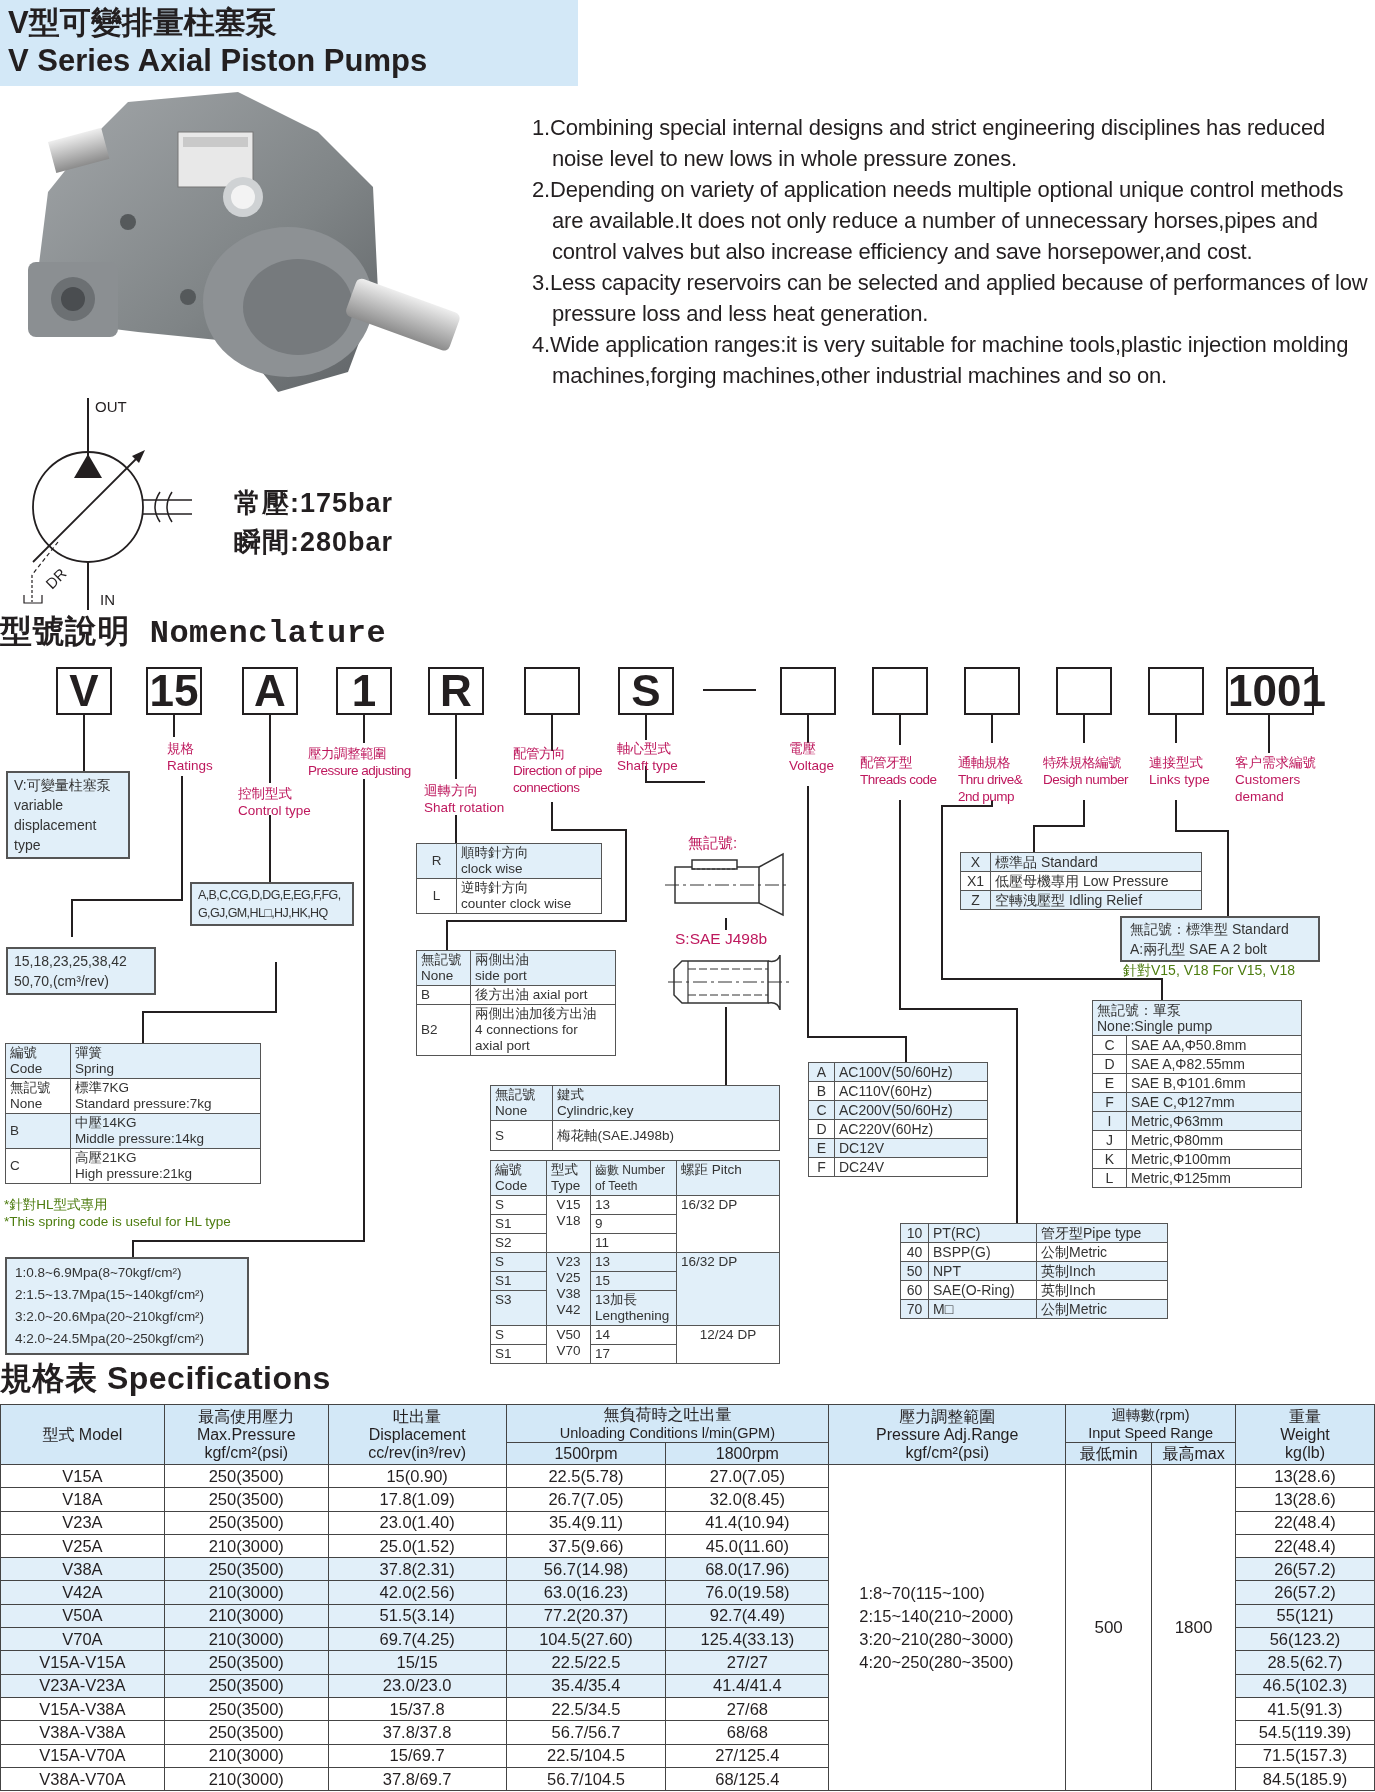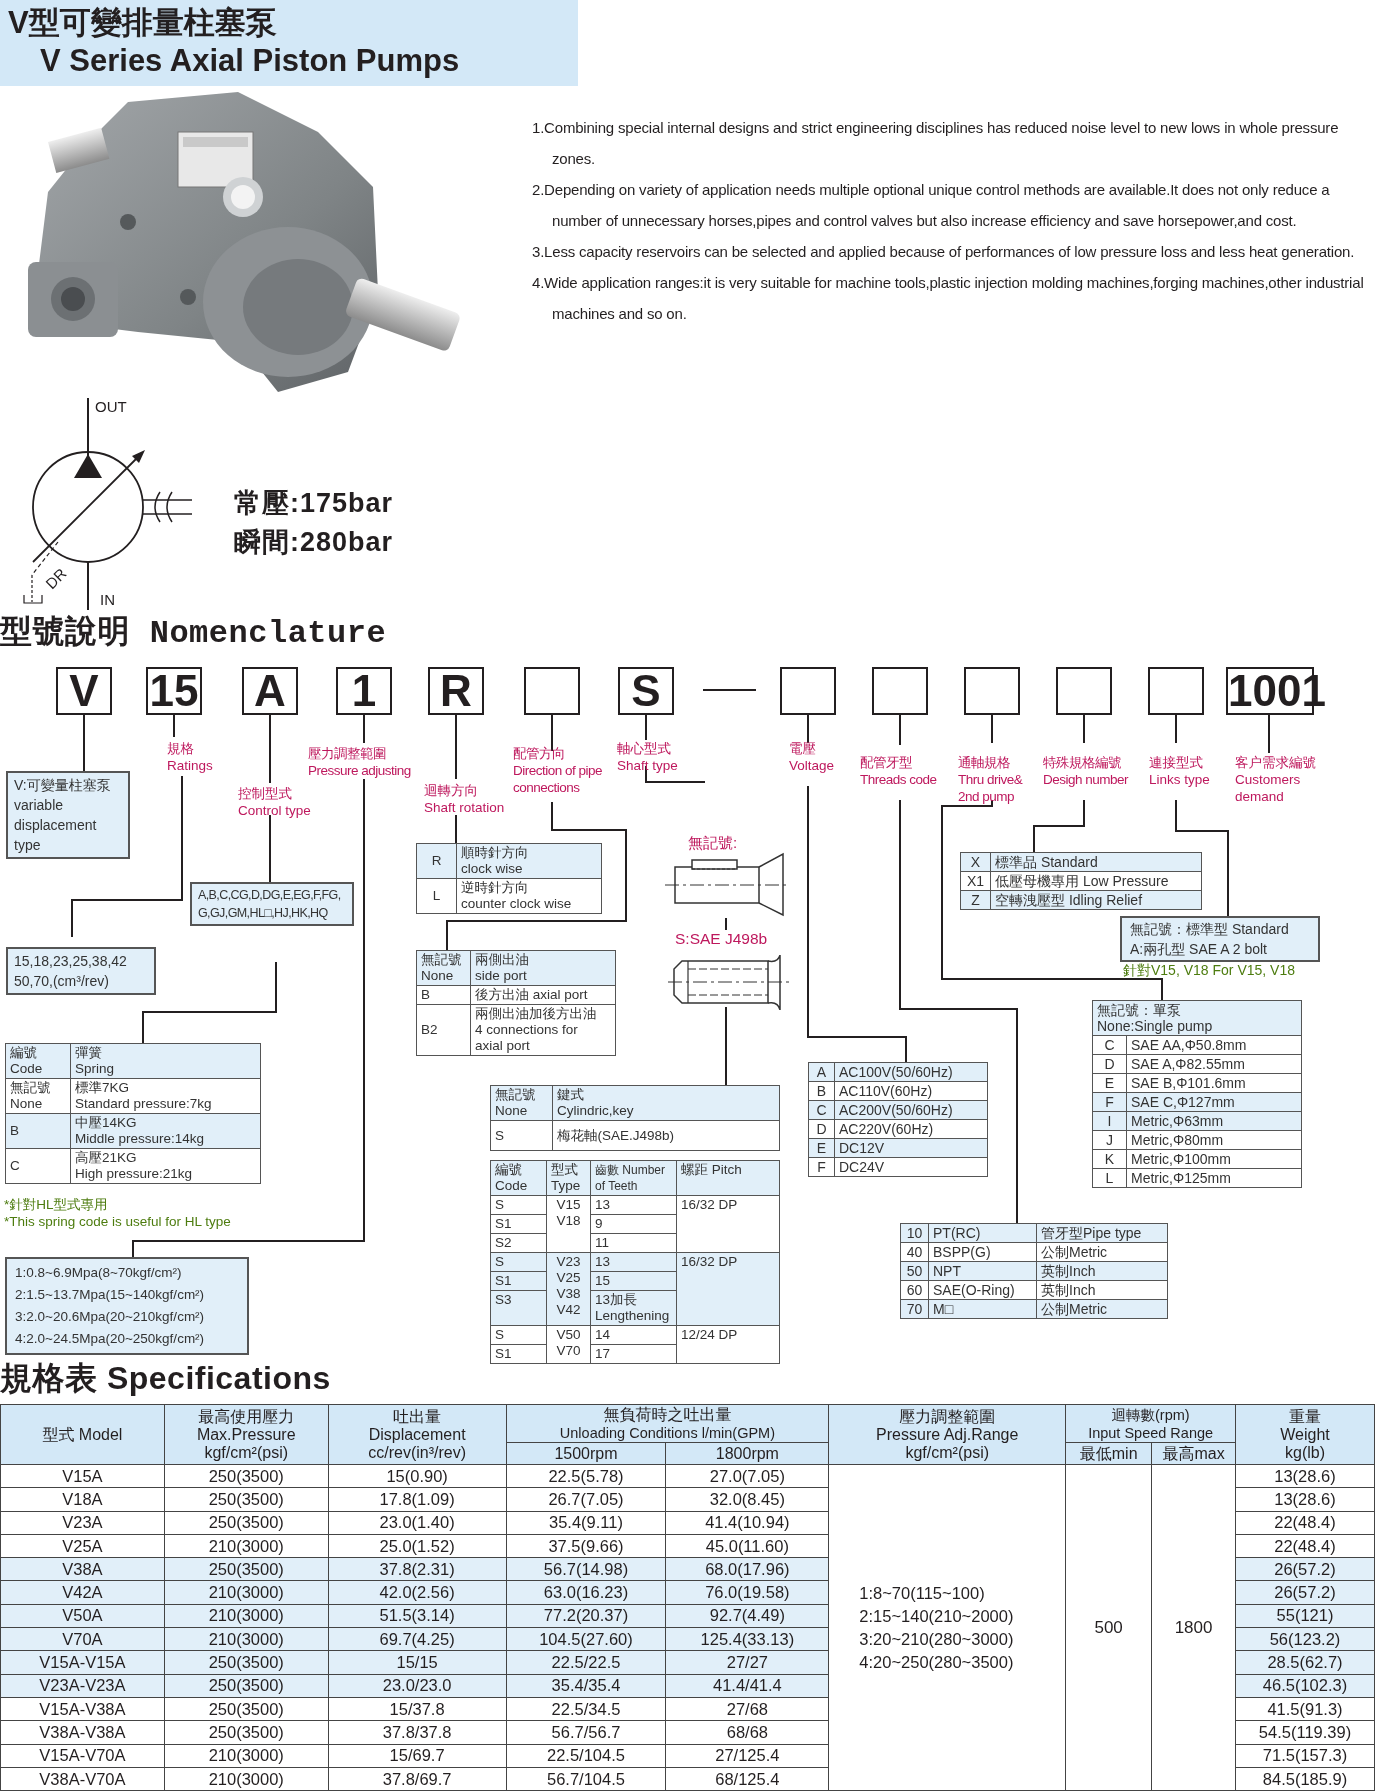--- a/index.html
+++ b/index.html
@@ -3,30 +3,30 @@
 <meta charset="utf-8">
 <style>
   * { box-sizing: border-box; margin: 0; padding: 0; }
   html, body { width: 1375px; height: 1792px; background: #ffffff; overflow: hidden; }
   body { position: relative; font-family: "Liberation Sans", "DejaVu Sans", sans-serif; color: #231f20; }
   .abs { position: absolute; }
 
   
   .title-banner { left: 0; top: 0; width: 578px; height: 86px; background: #d3e8f7; padding: 4px 0 0 8px; }
   .title-zh { font-size: 31px; font-weight: bold; line-height: 38px; }
-  .title-en { font-size: 31px; font-weight: bold; line-height: 38px; margin-left: 32px; }
+  .title-en { font-size: 31px; font-weight: bold; line-height: 38px; }
 
   
   .pump-img { left: 28px; top: 92px; width: 440px; height: 345px; }
 
   
   .features { left: 532px; top: 100px; width: 840px; }
   .feat-zh p { font-size: 22.5px; line-height: 31px; padding-left: 20px; text-indent: -20px; }
   .feat-en { margin-top: 12px; }
-  .feat-en p { font-size: 15px; line-height: 31px; padding-left: 20px; text-indent: -20px; letter-spacing: -0.2px; }
+  .feat-en p { font-size: 22px; line-height: 31px; padding-left: 20px; text-indent: -20px; letter-spacing: -0.2px; }
 
   
   .symbol { left: 0; top: 390px; width: 210px; height: 220px; }
   .pressure { left: 234px; top: 484px; font-size: 27px; font-weight: bold; line-height: 39px; letter-spacing: 1px; }
 
   .section-title { font-size: 32px; font-weight: bold; letter-spacing: 0.5px; }
 
   
   .code-box { position: absolute; top: 667px; height: 48px; border: 2px solid #231f20; background: #fff;
               font-size: 44px; font-weight: bold; text-align: center; line-height: 44px; }
@@ -376,21 +376,21 @@
   <tr class="b">
         <td style="vertical-align:top;">S3</td>
         <td style="white-space:pre-line;">13加長
 Lengthening</td>
       </tr>
   <tr>
         <td>S</td>
         <td rowspan="2" class="c" style="vertical-align:top; white-space:pre-line;">V50
 V70</td>
         <td>14</td>
-        <td rowspan="2" style="vertical-align:top;">12/24 DP</td>
+        <td rowspan="2" style="vertical-align:top;text-align:center;">12/24 DP</td>
       </tr>
   <tr>
         <td>S1</td>
         <td>17</td>
       </tr>
 </tbody>
   </table>
 
 <table class="nt" style="left:808px; top:1062px; width:180px; font-size:14px;">
   <tbody>

